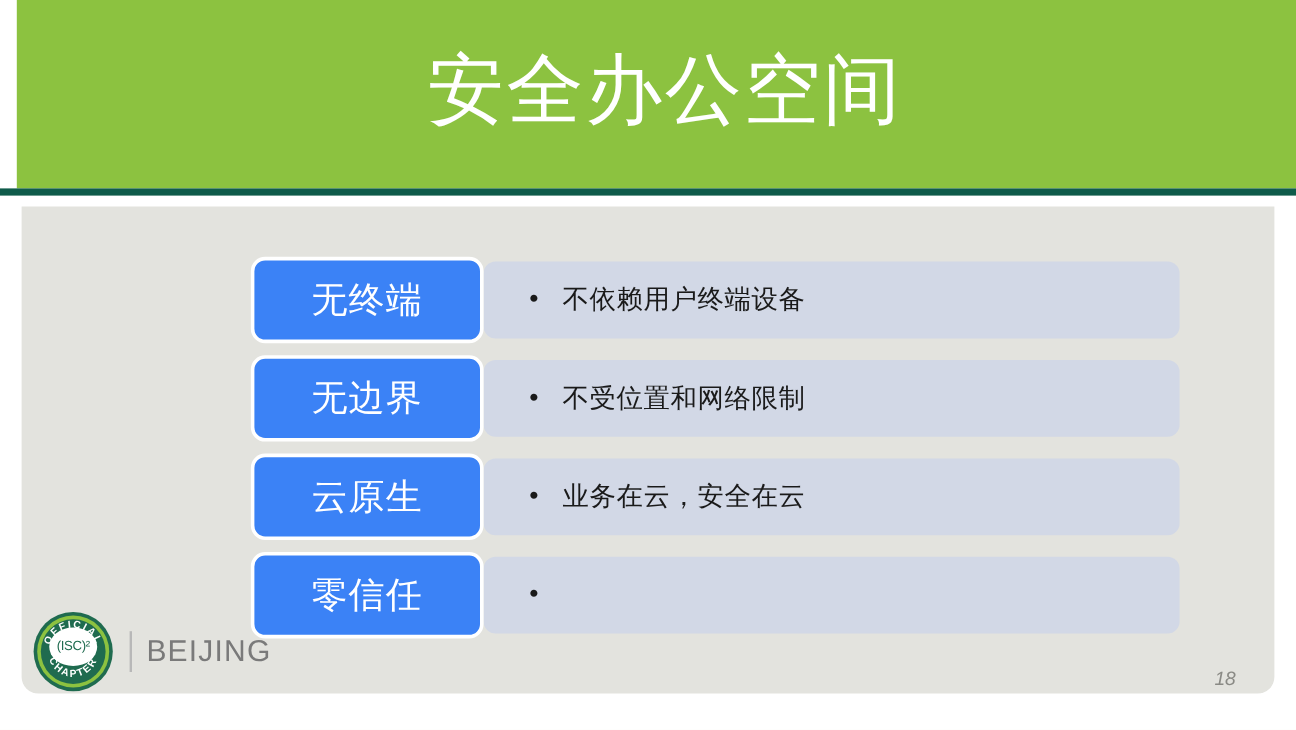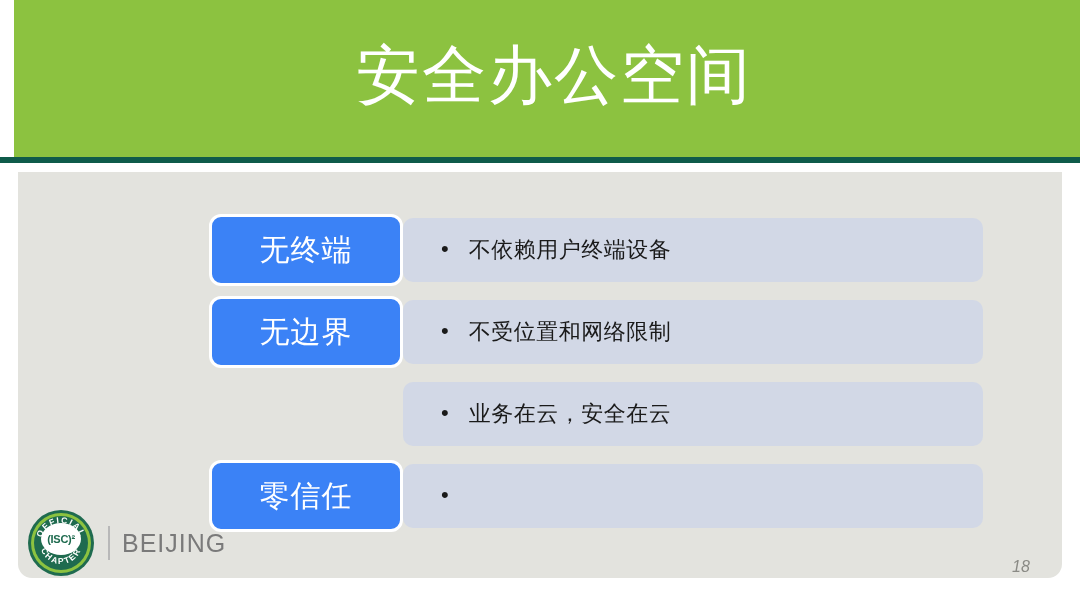--- a/index.html
+++ b/index.html
@@ -169,21 +169,21 @@
     left: 13px; top: 13px;
     width: 40px; height: 32px;
     border-radius: 50%;
     background: #ffffff;
     z-index: 3;
     display: flex;
     align-items: center;
     justify-content: center;
     color: #1f6b4f;
     font-size: 11px;
-    font-weight: bold;
+    font-weight: normal;
     letter-spacing: -0.3px;
   }
   .logo-arc {
     position: absolute;
     left: 0; top: 0;
     width: 66px; height: 66px;
     z-index: 4;
     pointer-events: none;
   }
   .logo-arc text {
@@ -241,20 +241,21 @@
 
     <div class="row">
       <div class="row-label">无边界</div>
       <div class="row-body">
         <span class="row-bullet">•</span>
         <span class="row-text">不受位置和网络限制</span>
       </div>
     </div>
 
     <div class="row">
+      <div class="row-label">云原生</div>
       <div class="row-body">
         <span class="row-bullet">•</span>
         <span class="row-text">业务在云，安全在云</span>
       </div>
     </div>
 
     <div class="row">
       <div class="row-label">零信任</div>
       <div class="row-body">
         <span class="row-bullet">•</span>

